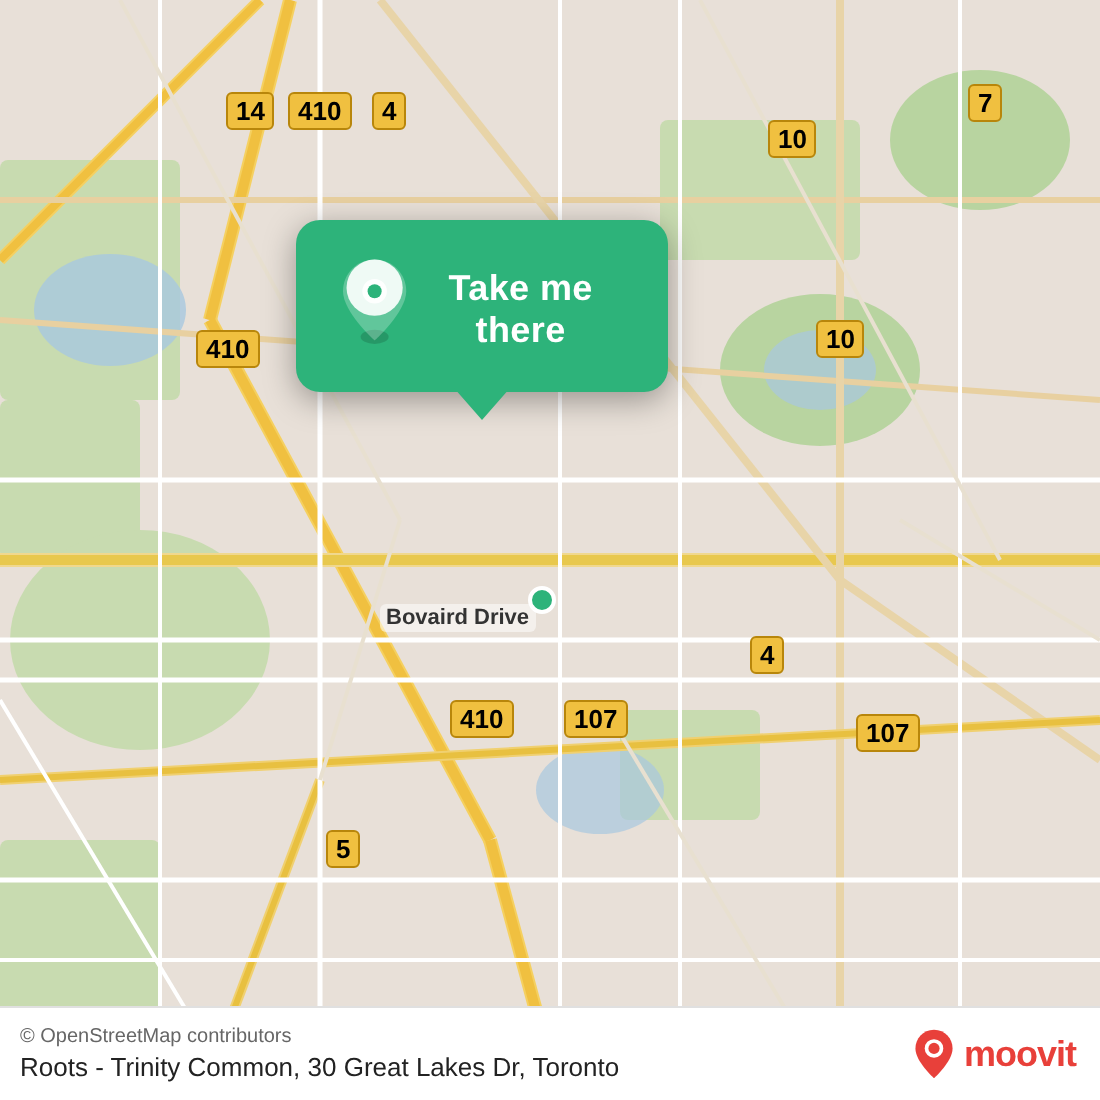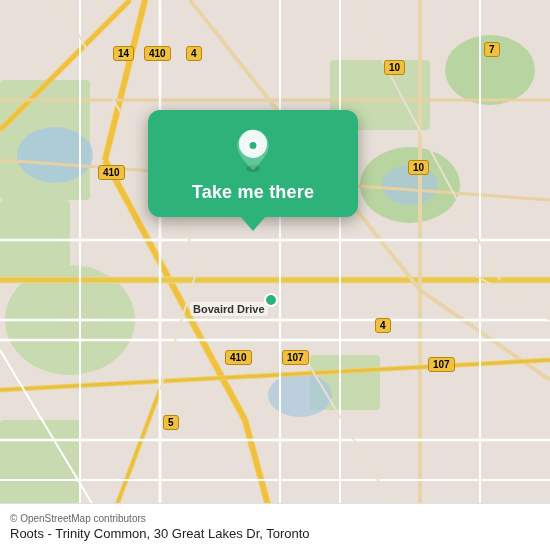--- a/index.html
+++ b/index.html
@@ -33,25 +33,25 @@
       top: 0; left: 0;
       width: 100%;
       height: 100%;
     }
 
     
     #take-me-card {
       position: absolute;
       top: 110px;
       left: 148px;
-      width: 210px;
+      width: 186px;
       background-color: #2db37a;
       border-radius: 12px;
       display: flex;
-      flex-direction: column;
+      flex-direction: row;
       align-items: center;
       padding: 18px 20px 14px 20px;
       box-shadow: 0 4px 16px rgba(0,0,0,0.35);
     }
 
     #pin-icon {
       width: 44px;
       height: 44px;
       margin-bottom: 10px;
     }
@@ -137,21 +137,21 @@
       border-radius: 3px;
       pointer-events: none;
     }
 
     
     .highway-shield {
       position: absolute;
       background: #f0c040;
       border: 1.5px solid #b8860b;
       border-radius: 3px;
-      font-size: 10px;
+      font-size: 13px;
       font-weight: bold;
       color: #000;
       padding: 1px 4px;
       pointer-events: none;
     }
   </style>
 </head>
 <body>
 
 <div id="map-container">
@@ -251,14 +251,23 @@
       <circle cx="22" cy="20" r="4" fill="#2db37a"></circle>
     </svg>
     <span id="take-me-label">Take me there</span>
   </div>
 
   <div id="bottom-bar">
     <div id="bottom-info">
       <span id="osm-credit">© OpenStreetMap contributors</span>
       <span id="location-name">Roots - Trinity Common, 30 Great Lakes Dr, Toronto</span>
     </div>
+    <div id="moovit-logo">
+
+      <svg id="moovit-pin" viewBox="0 0 22 28">
+        <path d="M11 1 C5 1 1 6 1 11 C1 18 11 27 11 27 C11 27 21 18 21 11 C21 6 17 1 11 1 Z" fill="#e8403a"></path>
+        <circle cx="11" cy="11" r="5" fill="white"></circle>
+        <circle cx="11" cy="11" r="3" fill="#e8403a"></circle>
+      </svg>
+      <span id="moovit-text">moovit</span>
+    </div>
   </div>
 </div>
 
 </body></html>

